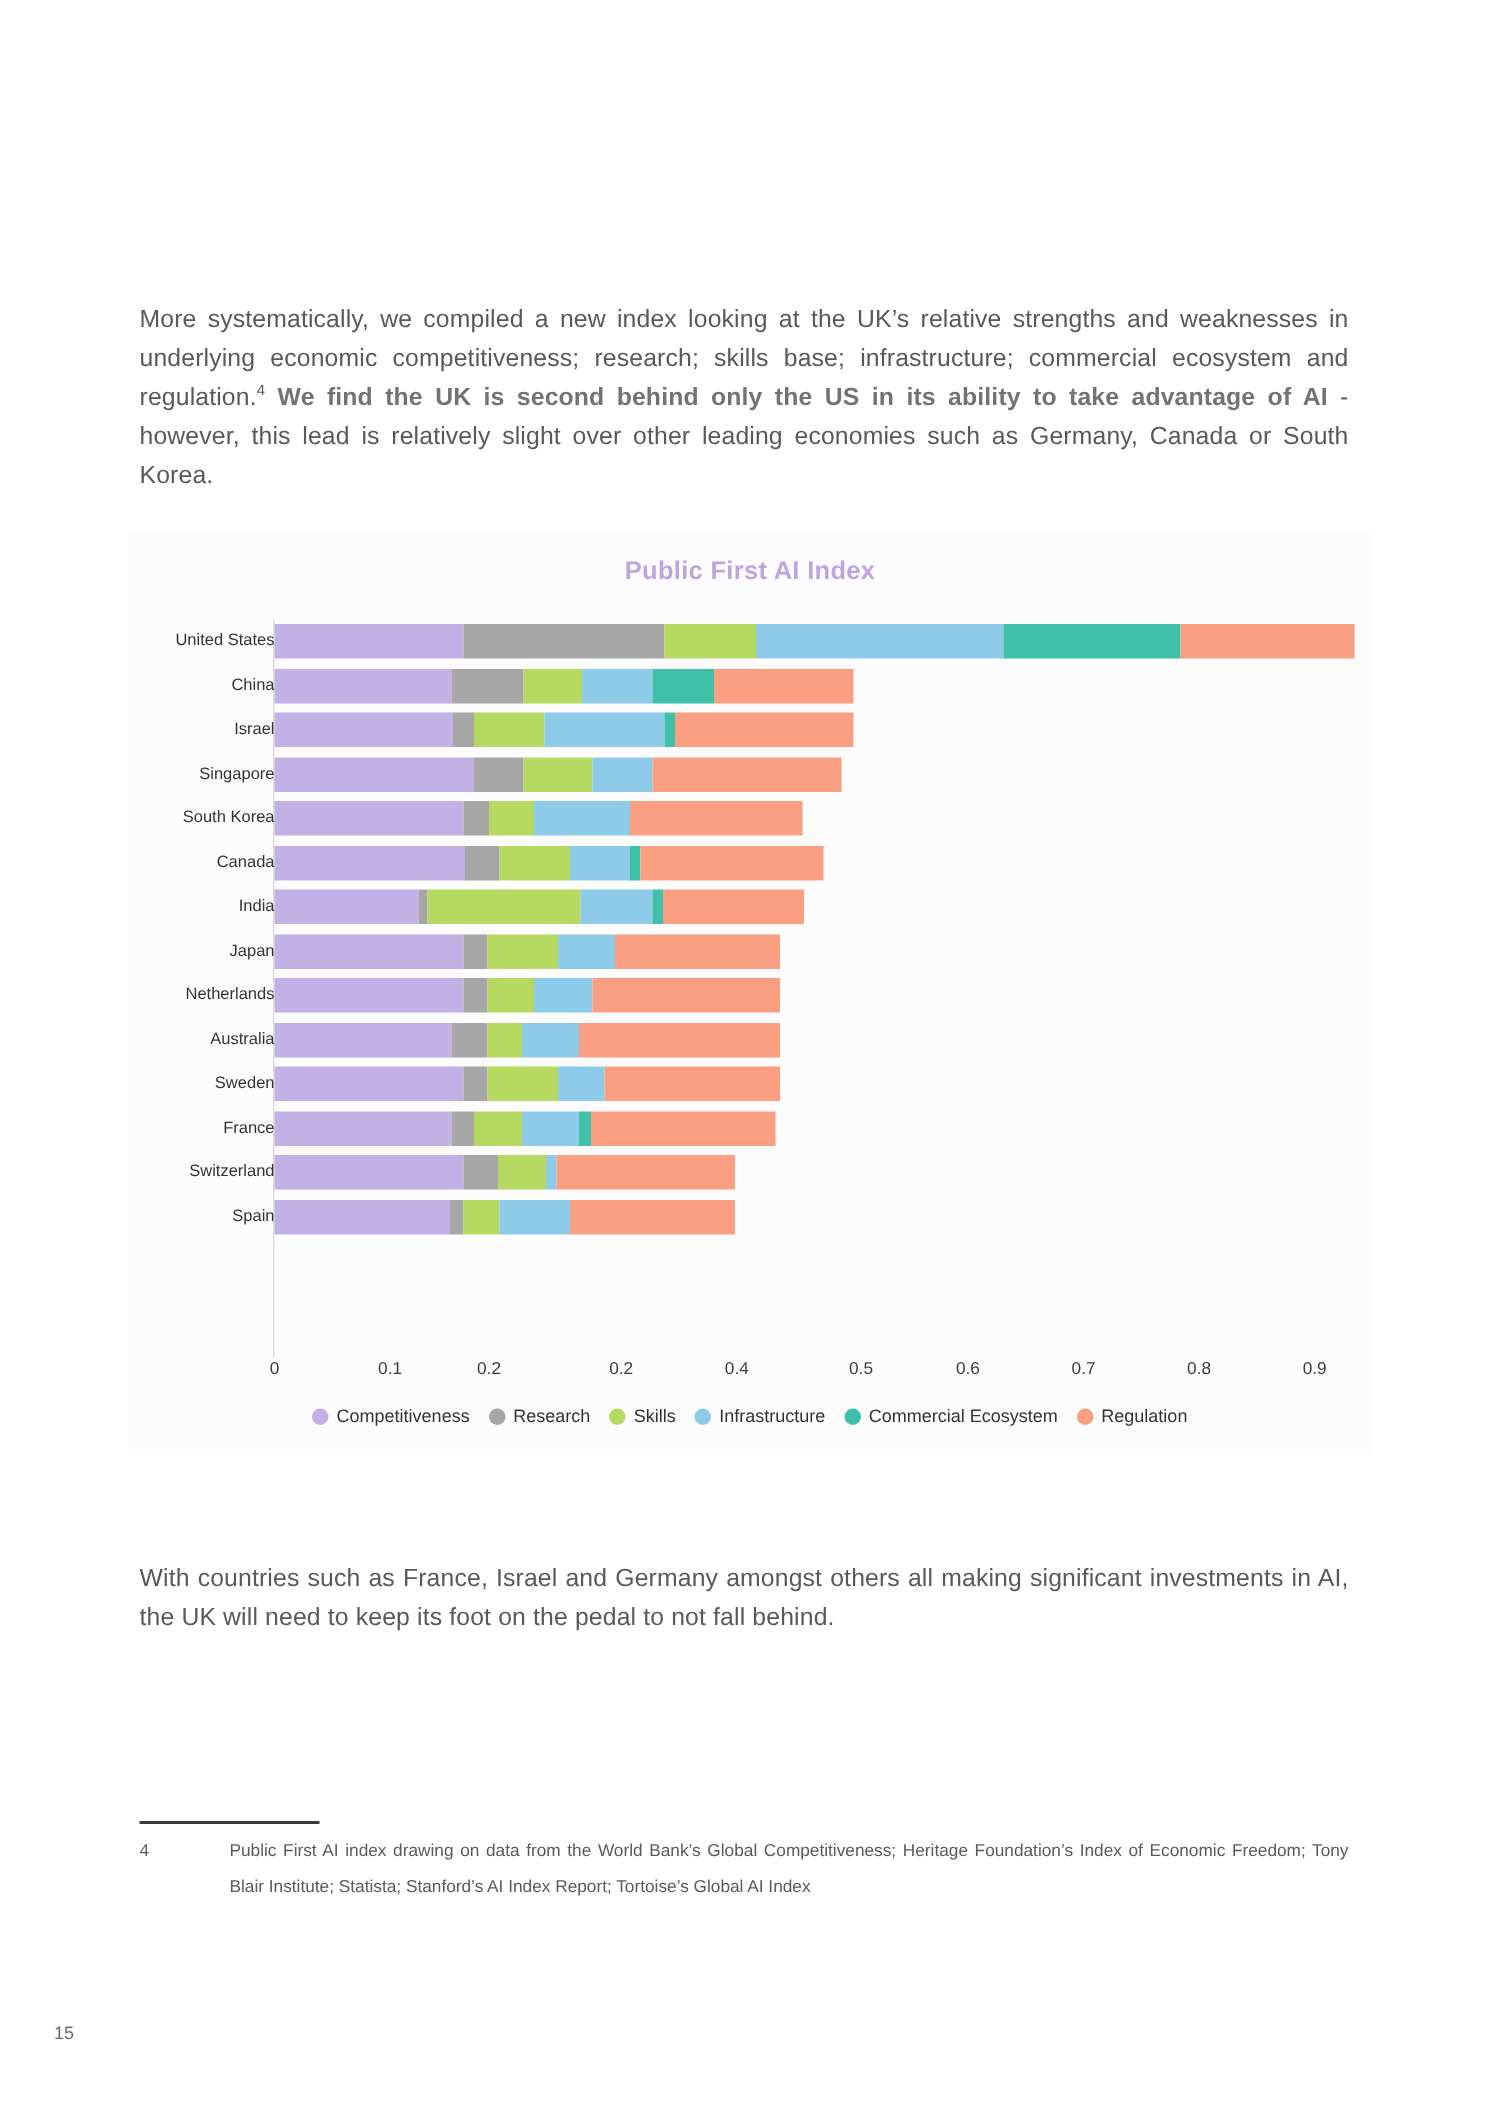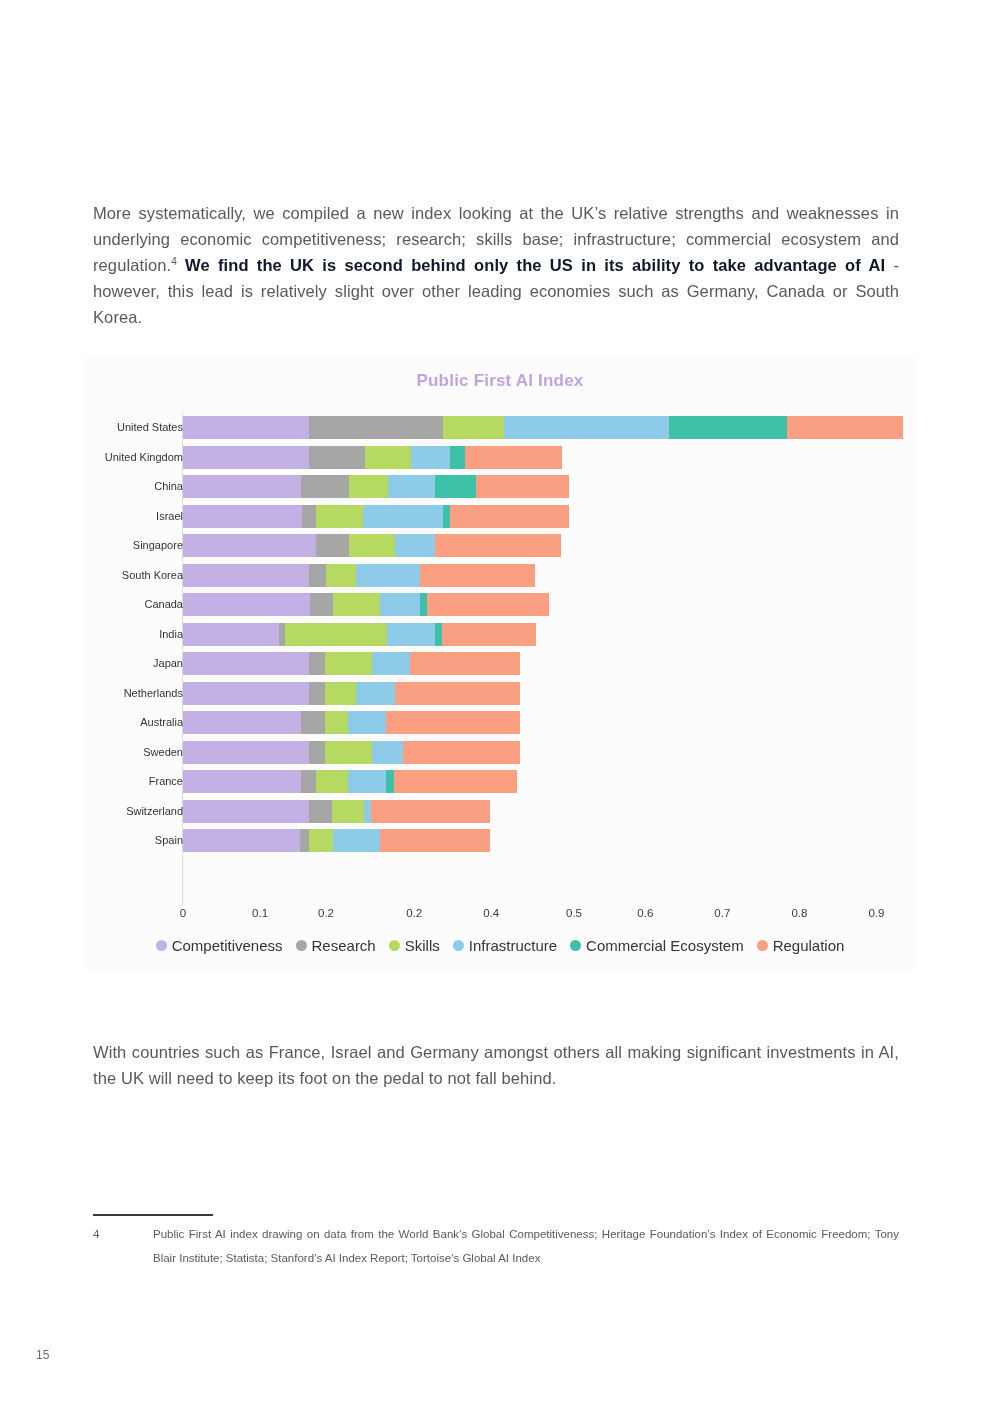--- a/index.html
+++ b/index.html
@@ -23,21 +23,21 @@
     left: 93px;
     width: 806px;
     font-size: 16.5px;
     line-height: 26px;
     text-align: justify;
     color: #595959;
     letter-spacing: 0.1px;
   }
   #para-intro { top: 183px; }
   #para-outro { top: 1022px; text-align: justify; }
-  .para b { color: #0f172a; font-weight: bold; }
+  .para b { color: #737373; font-weight: bold; }
   .para sup {
     font-size: 10px;
     vertical-align: super;
     line-height: 0;
   }
 
   
   #chart-block {
     position: absolute;
     left: 85px;
@@ -128,21 +128,21 @@
     width: 830px;
     display: flex;
     justify-content: center;
     align-items: center;
     gap: 13px;
   }
   .legend-item {
     display: flex;
     align-items: center;
     gap: 5px;
-    font-size: 15px;
+    font-size: 12px;
     color: #333333;
     white-space: nowrap;
   }
   .legend-dot {
     width: 11px;
     height: 11px;
     border-radius: 50%;
     display: inline-block;
   }
 
@@ -197,31 +197,20 @@
   <div id="plot-area">
       <div class="bar-row">
         <div class="row-label">United States</div>
         <div class="bar-track">
           <div class="seg" style="left: 0px; width: 125.596px; background: rgb(195, 176, 228);"></div>
           <div class="seg" style="left: 125.596px; width: 134.072px; background: rgb(166, 166, 166);"></div>
           <div class="seg" style="left: 259.667px; width: 61.6421px; background: rgb(181, 217, 97);"></div>
           <div class="seg" style="left: 321.309px; width: 164.893px; background: rgb(141, 203, 232);"></div>
           <div class="seg" style="left: 486.202px; width: 117.891px; background: rgb(63, 192, 168);"></div>
           <div class="seg" style="left: 604.093px; width: 116.349px; background: rgb(251, 159, 131);"></div>
-        </div>
-      </div>
-      <div class="bar-row">
-        <div class="row-label">United Kingdom</div>
-        <div class="bar-track">
-          <div class="seg" style="left: 0px; width: 125.596px; background: rgb(195, 176, 228);"></div>
-          <div class="seg" style="left: 125.596px; width: 56.2484px; background: rgb(166, 166, 166);"></div>
-          <div class="seg" style="left: 181.844px; width: 46.2316px; background: rgb(181, 217, 97);"></div>
-          <div class="seg" style="left: 228.076px; width: 39.2968px; background: rgb(141, 203, 232);"></div>
-          <div class="seg" style="left: 267.373px; width: 14.64px; background: rgb(63, 192, 168);"></div>
-          <div class="seg" style="left: 282.013px; width: 97.0863px; background: rgb(251, 159, 131);"></div>
         </div>
       </div>
       <div class="bar-row">
         <div class="row-label">China</div>
         <div class="bar-track">
           <div class="seg" style="left: 0px; width: 117.891px; background: rgb(195, 176, 228);"></div>
           <div class="seg" style="left: 117.891px; width: 47.7726px; background: rgb(166, 166, 166);"></div>
           <div class="seg" style="left: 165.663px; width: 39.2968px; background: rgb(181, 217, 97);"></div>
           <div class="seg" style="left: 204.96px; width: 47.0021px; background: rgb(141, 203, 232);"></div>
           <div class="seg" style="left: 251.962px; width: 40.8379px; background: rgb(63, 192, 168);"></div>

